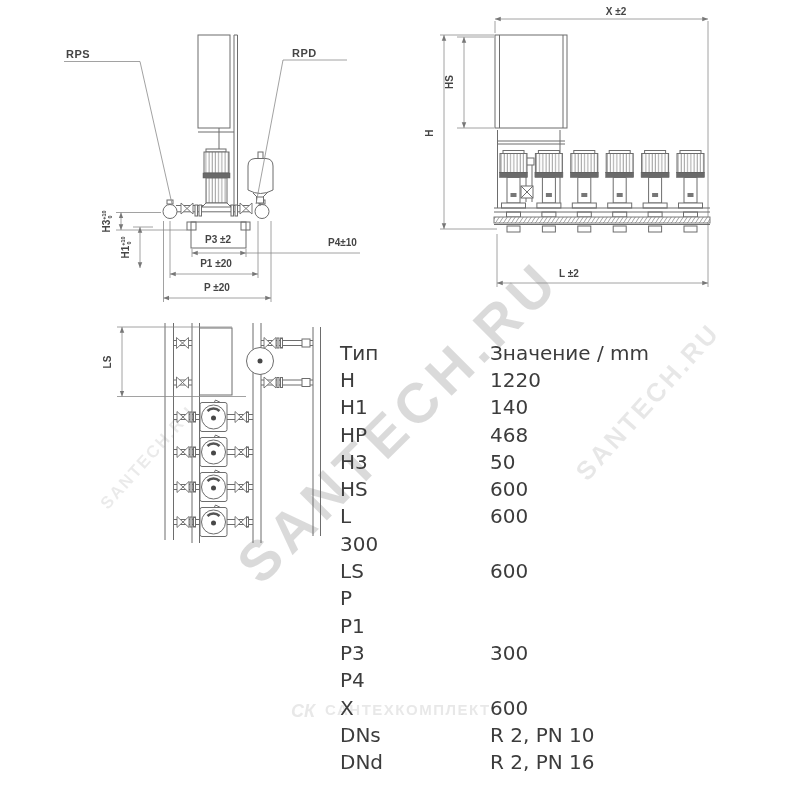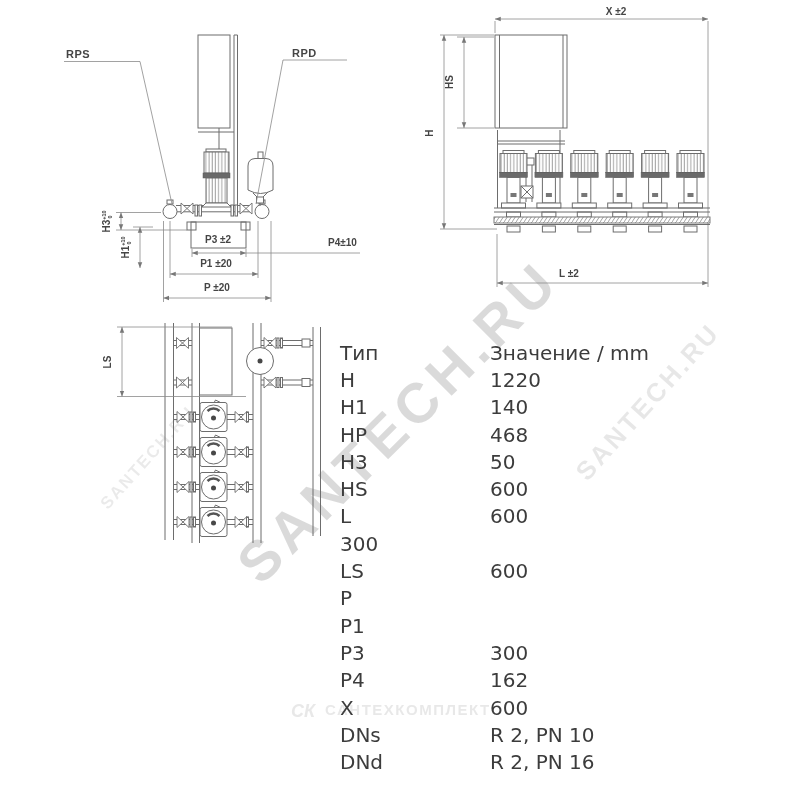--- a/index.html
+++ b/index.html
@@ -354,21 +354,20 @@
     </div>
   <div class="trow">
       <span>P1</span>
     </div>
   <div class="trow">
       <span>P3</span>
       <span>300</span>
     </div>
   <div class="trow">
       <span>P4</span>
-      <span>162</span>
     </div>
   <div class="trow">
       <span>X</span>
       <span>600</span>
     </div>
   <div class="trow">
       <span>DNs</span>
       <span>R 2, PN 10</span>
     </div>
   <div class="trow">

